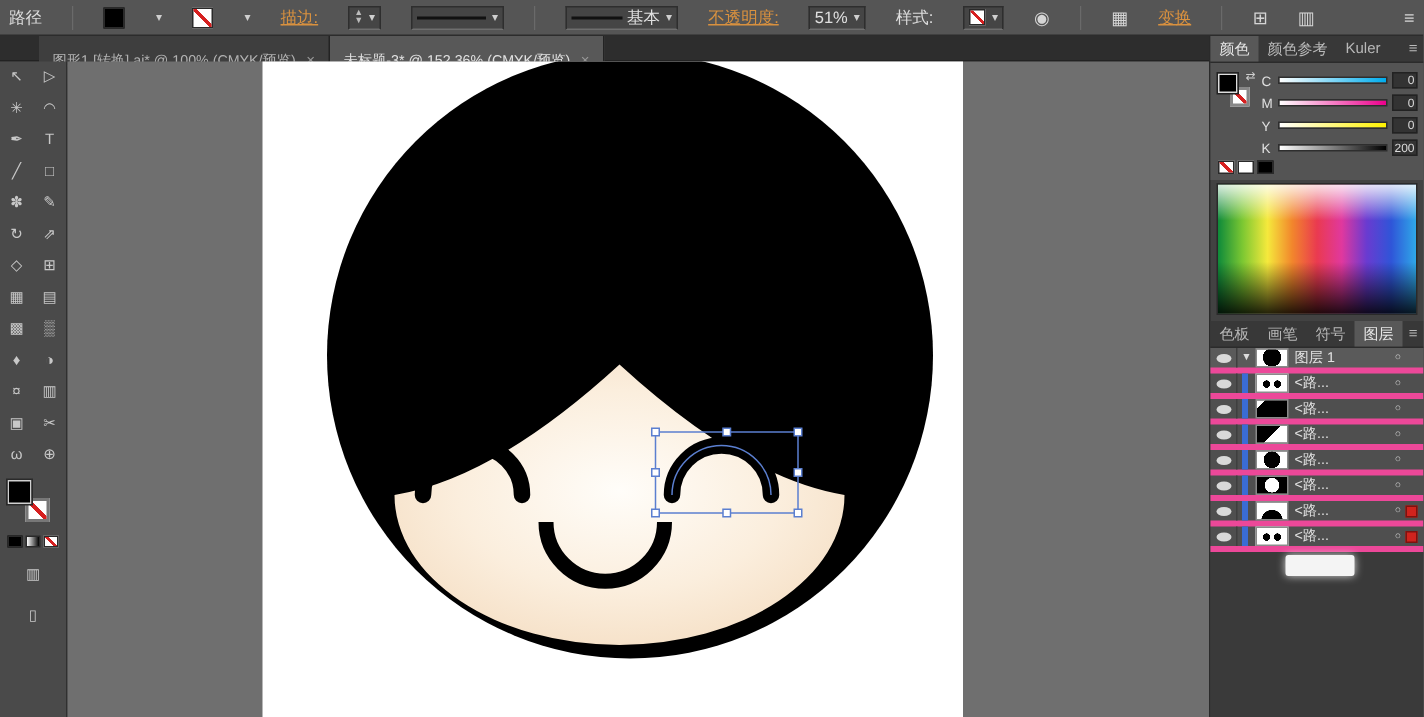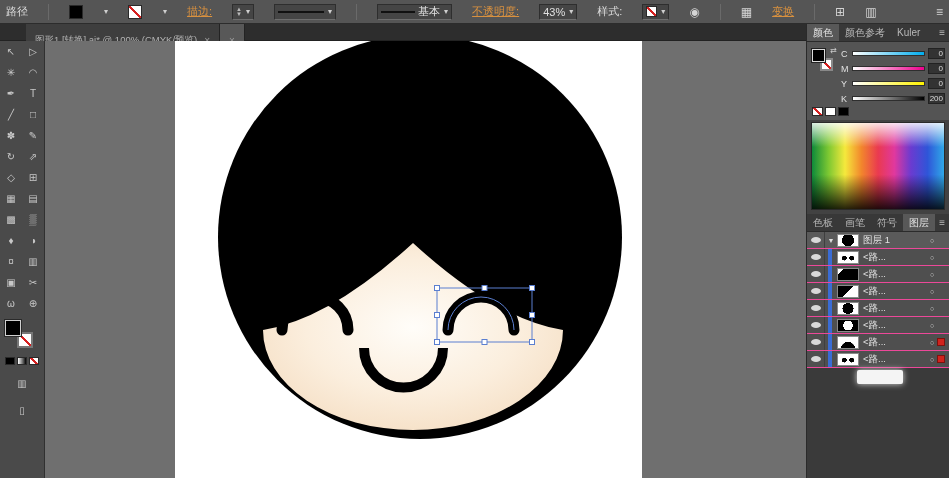--- a/index.html
+++ b/index.html
@@ -95,21 +95,21 @@
     background:linear-gradient(45deg, transparent 40%, #d62020 40%, #d62020 60%, transparent 60%); }
   .qs.white { background:#fff; }
   .qs.black { background:#000; }
 
   #spectrum { height:88px; margin:2px 4px 4px 4px; border:1px solid #2a2a2a; cursor:crosshair;
     background:
       linear-gradient(to bottom, rgba(255,255,255,.85), rgba(255,255,255,0) 28%, rgba(0,0,0,0) 60%, rgba(0,0,0,.85)),
       linear-gradient(to right,#0e8a3a,#7dc832,#f5e93c,#f2862c,#ea3a50,#e0389e,#6a3bd0,#2f55d8,#2fa8e8); }
 
   #layers-panel { background:#4f4f4f; position:relative; }
-  .layer-row { height:17px; display:flex; align-items:center; border-bottom:1px solid #ec4899;
+  .layer-row { height:17px; display:flex; align-items:center; border-bottom:4px solid #ec4899;
     font-size:10px; cursor:pointer; }
   .layer-row.parent { background:#5a5a5a; }
   .eye-cell { width:18px; height:100%; border-right:1px solid #3f3f3f; display:flex;
     align-items:center; justify-content:center; flex:none; cursor:pointer; }
   .eye { width:10px; height:6px; background:#d9d9d9; border-radius:50%; }
   .expander { width:12px; font-size:7px; color:#ddd; text-align:center; flex:none; }
   .blue-bar { width:4px; align-self:stretch; background:#3a6cd4; flex:none; margin-right:5px; }
   .indent { width:3px; flex:none; }
   .thumb { width:22px; height:13px; background:#fff; border:1px solid #8a8a8a; flex:none;
     margin-right:4px; }
@@ -152,21 +152,21 @@
     <span class="dd-arrow">▾</span>
   </span>
   <span class="sep"></span>
   <span class="cb-box">
     <span class="line-glyph short"></span>
     <span>基本</span>
     <span class="dd-arrow">▾</span>
   </span>
   <span class="cb-link">不透明度:</span>
   <span class="cb-box">
-    <span>43%</span>
+    <span>51%</span>
     <span class="dd-arrow">▾</span>
   </span>
   <span class="cb-label">样式:</span>
   <span class="cb-box">
     <span class="swatch none" style="width:11px;height:11px;"></span>
     <span class="dd-arrow">▾</span>
   </span>
   <span class="cb-icon">◉</span>
   <span class="sep"></span>
   <span class="cb-icon">▦</span>
@@ -176,20 +176,21 @@
   <span class="cb-icon">▥</span>
   <span style="margin-left:auto;" class="cb-icon">≡</span>
 </div>
 
 <div id="tab-bar">
   <div class="doc-tab">
     <span>图形1 [转换].ai* @ 100% (CMYK/预览)</span>
     <span class="tab-close">×</span>
   </div>
   <div class="doc-tab active">
+    <span>未标题-3* @ 152.36% (CMYK/预览)</span>
     <span class="tab-close">×</span>
   </div>
 </div>
 
 <div id="toolbar">
   <div id="tool-grid">
     <span class="tool">↖</span>
     <span class="tool">▷</span>
     <span class="tool">✳</span>
     <span class="tool">◠</span>

